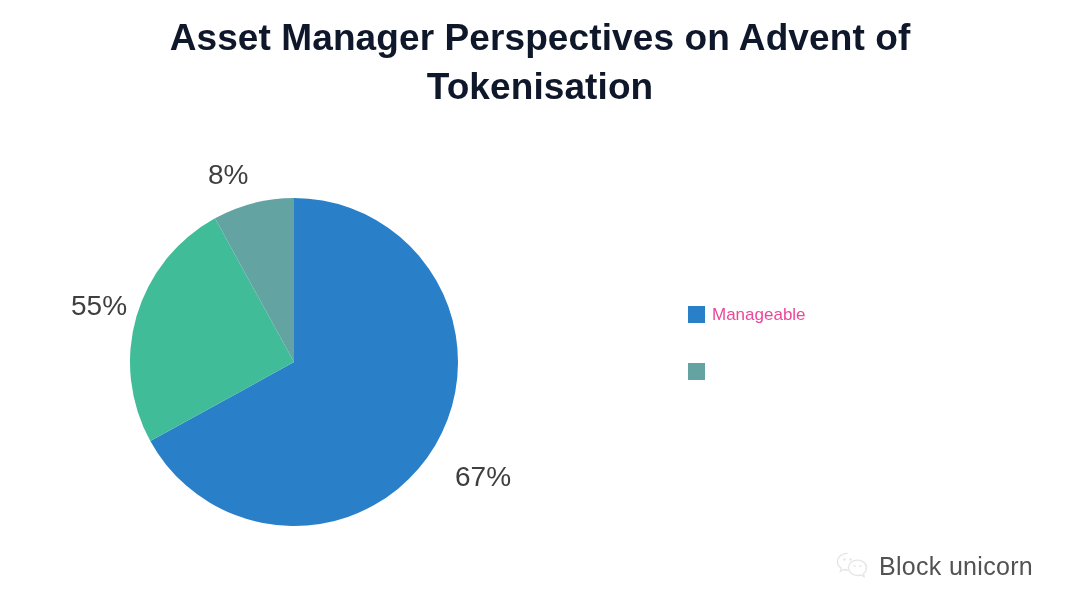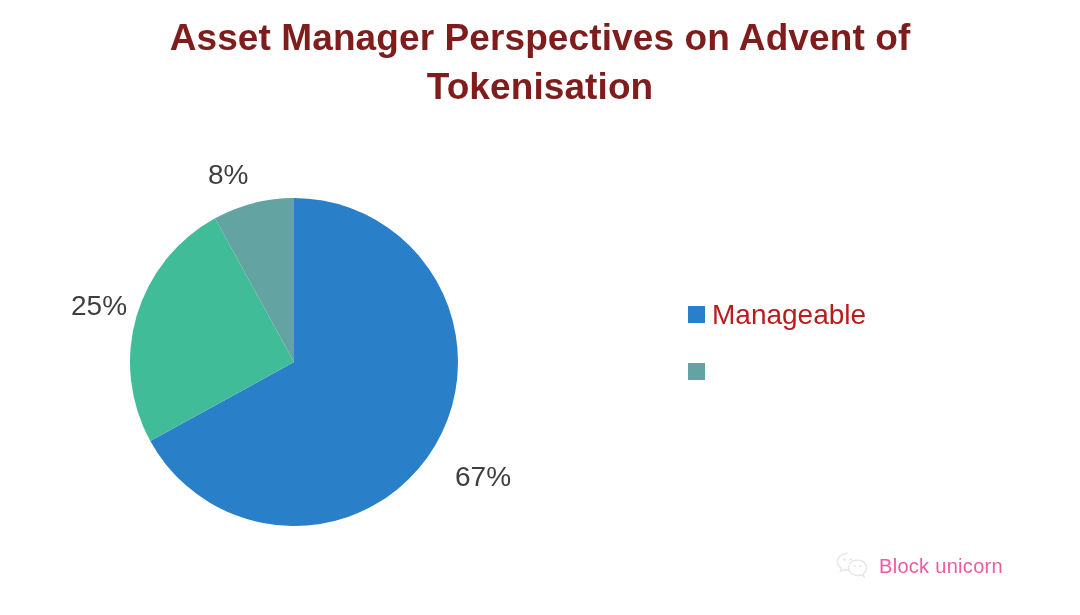--- a/index.html
+++ b/index.html
@@ -24,21 +24,21 @@
   
   #chart-title {
     position: absolute;
     left: 90px;
     top: 14px;
     width: 900px;
     text-align: center;
     font-size: 37px;
     line-height: 1.32;
     font-weight: bold;
-    color: #7f1d1d;
+    color: #0f172a;
     letter-spacing: 0.1px;
   }
 
   
   #pie-wrap {
     position: absolute;
     left: 130px;
     top: 198px;
     width: 328px;
     height: 328px;
@@ -73,44 +73,44 @@
     align-items: center;
     height: 57px;
   }
   .legend-swatch {
     width: 17px;
     height: 17px;
     flex: 0 0 17px;
     margin-right: 7px;
   }
   .legend-label {
-    font-size: 28px;
-    color: #b91c1c;
+    font-size: 17px;
+    color: #ec4899;
     line-height: 1;
     white-space: nowrap;
   }
 
   
   #watermark {
     position: absolute;
     left: 836px;
     top: 551px;
     display: flex;
     align-items: center;
     opacity: 0.9;
   }
   #watermark-icon {
     width: 34px;
     height: 30px;
     flex: 0 0 34px;
     margin-right: 9px;
   }
   #watermark-text {
-    font-size: 20px;
-    color: #ec4899;
+    font-size: 25px;
+    color: #404040;
     line-height: 1;
     white-space: nowrap;
     letter-spacing: 0.3px;
   }
 </style>
 </head>
 <body>
 
 <div id="stage">
 
@@ -123,21 +123,21 @@
     <svg id="pie-svg" viewBox="0 0 328 328">
       <g id="pie-slices">
           <path d="M 164 164 L 164.00 0.00 A 164 164 0 1 1 20.29 243.01 Z" fill="#2980c9"></path>
           <path d="M 164 164 L 20.29 243.01 A 164 164 0 0 1 84.99 20.29 Z" fill="#41bc98"></path>
           <path d="M 164 164 L 84.99 20.29 A 164 164 0 0 1 164.00 0.00 Z" fill="#63a4a2"></path>
         </g>
     </svg>
   </div>
 
   <div class="data-label" id="label-slice-0">67%</div>
-  <div class="data-label" id="label-slice-1">25%</div>
+  <div class="data-label" id="label-slice-1">55%</div>
   <div class="data-label" id="label-slice-2">8%</div>
 
   <div id="legend">
 
     <div class="legend-item">
       <span class="legend-swatch" style="background: rgb(41, 128, 201);"></span>
       <span class="legend-label">Manageable</span>
     </div>
 
 

